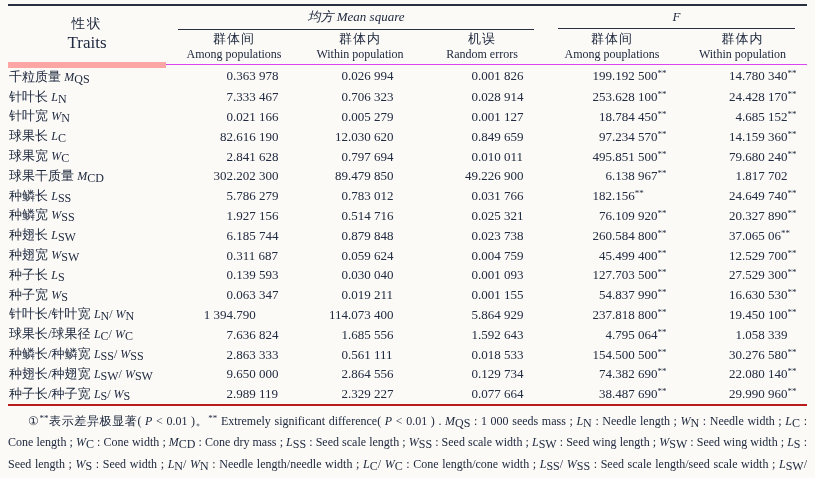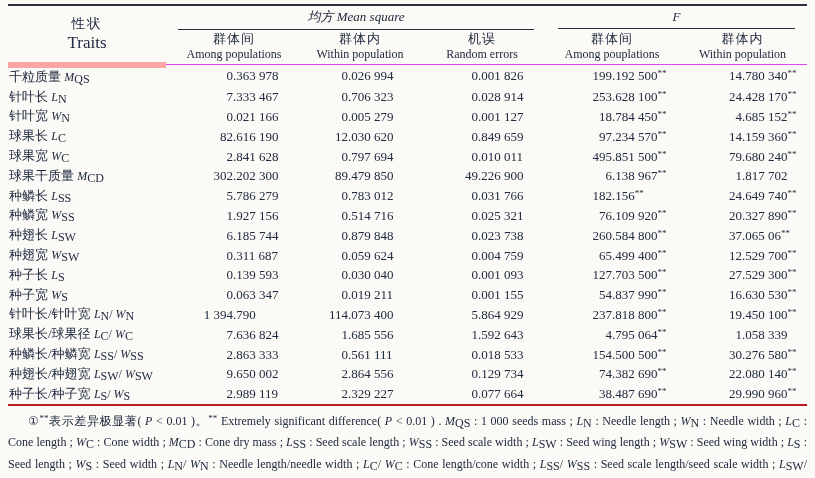--- a/index.html
+++ b/index.html
@@ -169,21 +169,21 @@
           <td class="num c2"><span class="int">0</span><span class="dec">.879 848</span></td>
           <td class="num c3"><span class="int">0</span><span class="dec">.023 738</span></td>
           <td class="num c4"><span class="int">260</span><span class="dec">.584 800</span><sup>**</sup></td>
           <td class="num c5"><span class="int">37</span><span class="dec">.065 06</span><sup>**</sup></td>
         </tr>
         <tr>
           <td class="trait">种翅宽 <span class="sym"><i>W</i><sub>SW</sub></span></td>
           <td class="num c1"><span class="int">0</span><span class="dec">.311 687</span></td>
           <td class="num c2"><span class="int">0</span><span class="dec">.059 624</span></td>
           <td class="num c3"><span class="int">0</span><span class="dec">.004 759</span></td>
-          <td class="num c4"><span class="int">65</span><span class="dec">.499 400</span><sup>**</sup></td>
+          <td class="num c4"><span class="int">45</span><span class="dec">.499 400</span><sup>**</sup></td>
           <td class="num c5"><span class="int">12</span><span class="dec">.529 700</span><sup>**</sup></td>
         </tr>
         <tr>
           <td class="trait">种子长 <span class="sym"><i>L</i><sub>S</sub></span></td>
           <td class="num c1"><span class="int">0</span><span class="dec">.139 593</span></td>
           <td class="num c2"><span class="int">0</span><span class="dec">.030 040</span></td>
           <td class="num c3"><span class="int">0</span><span class="dec">.001 093</span></td>
           <td class="num c4"><span class="int">127</span><span class="dec">.703 500</span><sup>**</sup></td>
           <td class="num c5"><span class="int">27</span><span class="dec">.529 300</span><sup>**</sup></td>
         </tr>
@@ -214,21 +214,21 @@
         <tr>
           <td class="trait">种鳞长/种鳞宽 <span class="sym"><i>L</i><sub>SS</sub>/ <i>W</i><sub>SS</sub></span></td>
           <td class="num c1"><span class="int">2</span><span class="dec">.863 333</span></td>
           <td class="num c2"><span class="int">0</span><span class="dec">.561 111</span></td>
           <td class="num c3"><span class="int">0</span><span class="dec">.018 533</span></td>
           <td class="num c4"><span class="int">154</span><span class="dec">.500 500</span><sup>**</sup></td>
           <td class="num c5"><span class="int">30</span><span class="dec">.276 580</span><sup>**</sup></td>
         </tr>
         <tr>
           <td class="trait">种翅长/种翅宽 <span class="sym"><i>L</i><sub>SW</sub>/ <i>W</i><sub>SW</sub></span></td>
-          <td class="num c1"><span class="int">9</span><span class="dec">.650 002</span></td>
+          <td class="num c1"><span class="int">9</span><span class="dec">.650 000</span></td>
           <td class="num c2"><span class="int">2</span><span class="dec">.864 556</span></td>
           <td class="num c3"><span class="int">0</span><span class="dec">.129 734</span></td>
           <td class="num c4"><span class="int">74</span><span class="dec">.382 690</span><sup>**</sup></td>
           <td class="num c5"><span class="int">22</span><span class="dec">.080 140</span><sup>**</sup></td>
         </tr>
         <tr>
           <td class="trait">种子长/种子宽 <span class="sym"><i>L</i><sub>S</sub>/ <i>W</i><sub>S</sub></span></td>
           <td class="num c1"><span class="int">2</span><span class="dec">.989 119</span></td>
           <td class="num c2"><span class="int">2</span><span class="dec">.329 227</span></td>
           <td class="num c3"><span class="int">0</span><span class="dec">.077 664</span></td>

